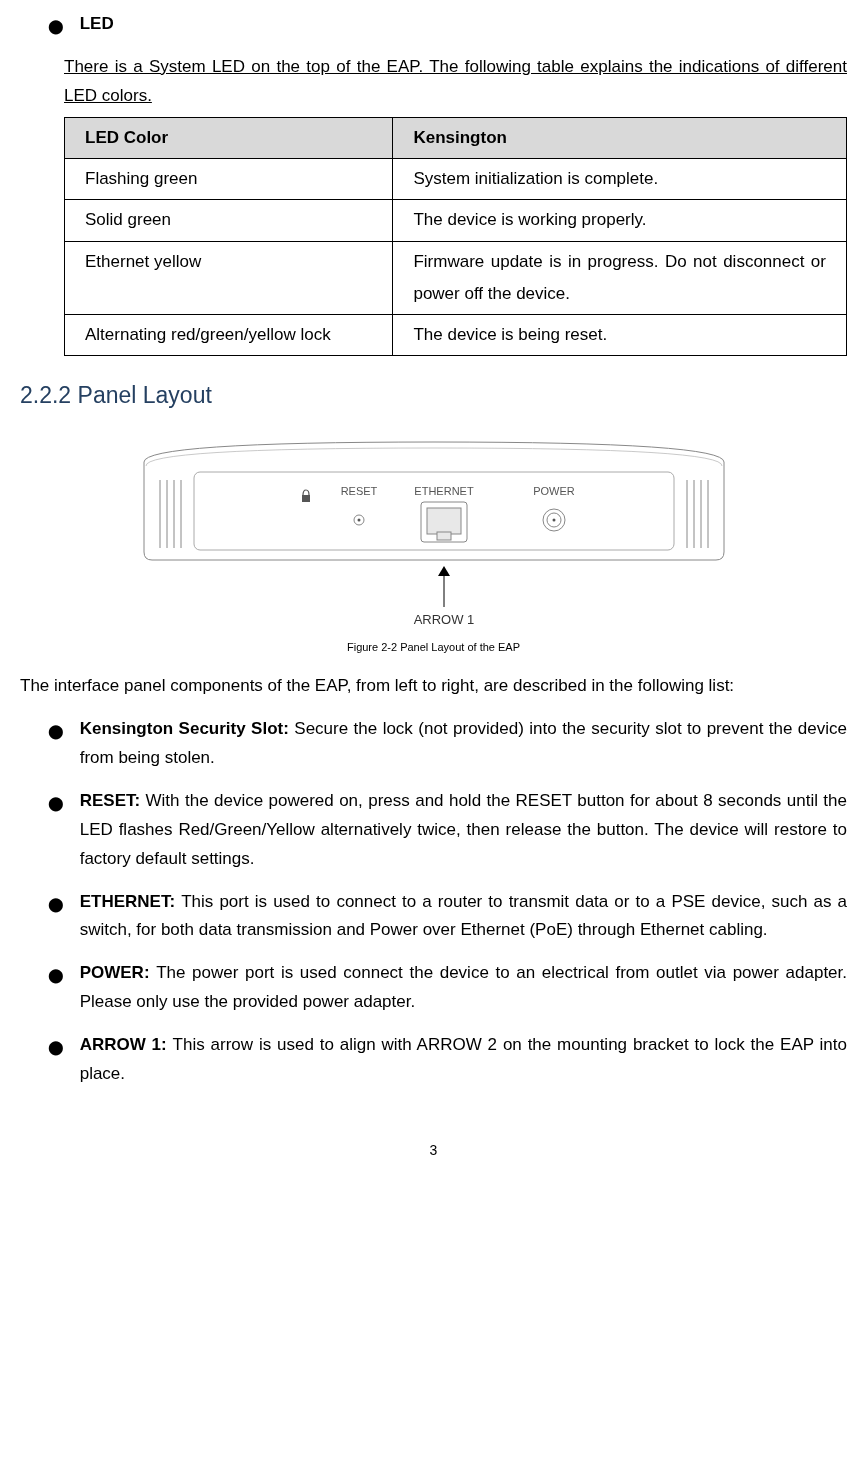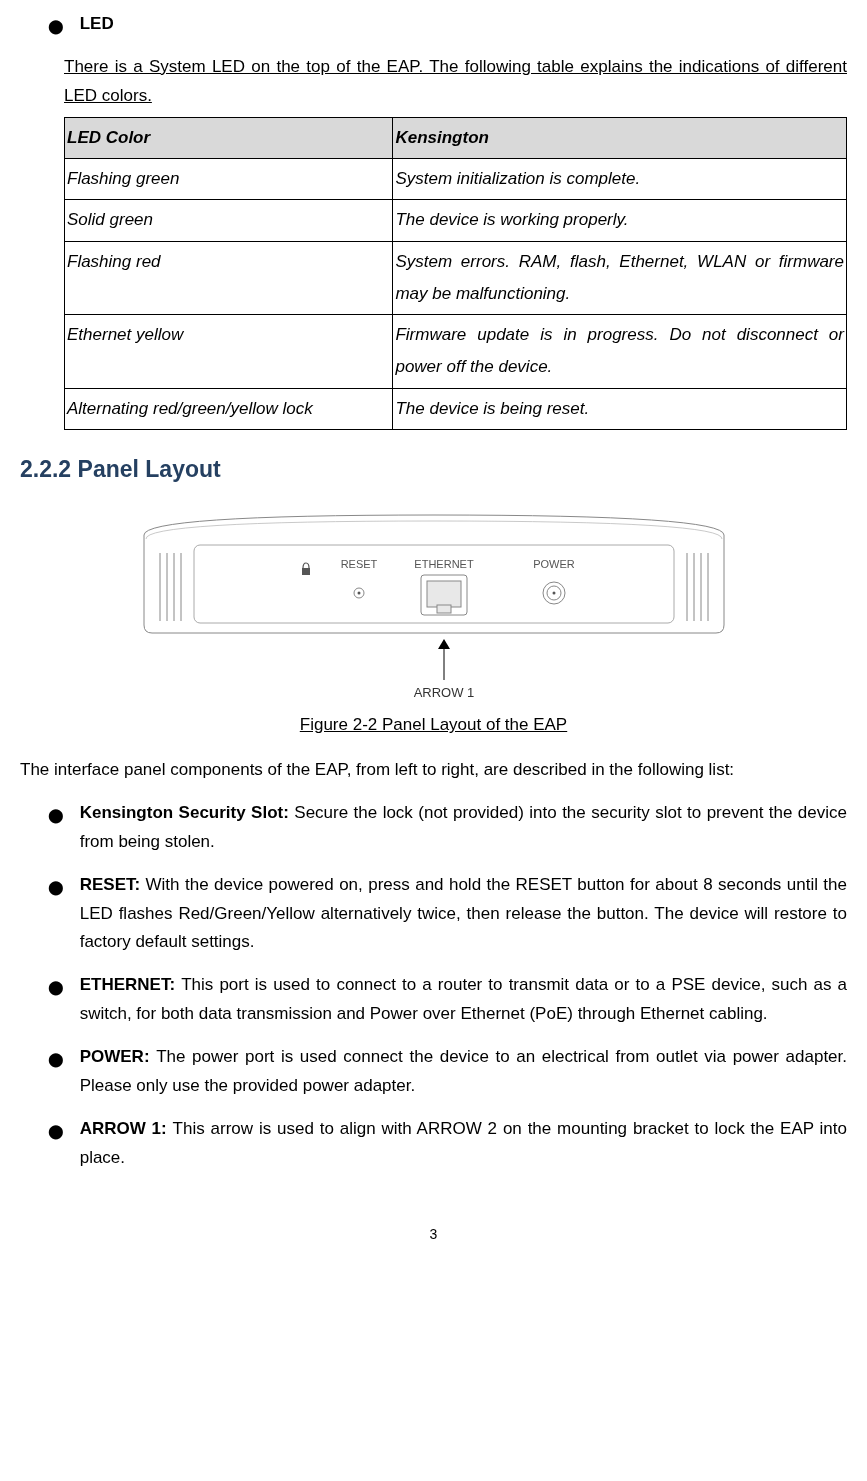--- a/index.html
+++ b/index.html
@@ -43,54 +43,52 @@
       text-decoration: underline;
     }
     table {
       border-collapse: collapse;
       margin-left: 44px;
       width: calc(100% - 44px);
       margin-bottom: 20px;
     }
     th, td {
       border: 1px solid #000;
-      padding: 4px 2px;
+      padding: 4px 20px;
       text-align: left;
       vertical-align: top;
       line-height: 1.9;
-      font-style: italic;
     }
     th {
       background: #d9d9d9;
       font-weight: bold;
     }
     th:first-child, td:first-child {
       width: 42%;
     }
     td.justify {
       text-align: justify;
     }
     h2.section-heading {
       font-size: 23px;
-      font-weight: bold;
+      font-weight: normal;
       color: #254061;
       margin: 18px 0 16px 0;
     }
     .figure-container {
       text-align: center;
       margin: 10px 0 16px 0;
-      text-decoration: underline;
     }
     .device-svg {
       display: block;
       margin: 0 auto;
     }
     .figure-caption {
       text-align: center;
-      font-size: 17px;
+      font-size: 11px;
       margin-top: 6px;
       margin-bottom: 16px;
     }
     .interface-intro {
       margin-bottom: 14px;
       text-align: justify;
     }
     .page-number {
       text-align: center;
       font-size: 14px;
@@ -115,24 +113,20 @@
     </tr>
   </thead>
   <tbody>
     <tr>
       <td>Flashing green</td>
       <td>System initialization is complete.</td>
     </tr>
     <tr>
       <td>Solid green</td>
       <td>The device is working properly.</td>
-    </tr>
-    <tr>
-      <td>Flashing red</td>
-      <td class="justify">System errors. RAM, flash, Ethernet, WLAN or firmware may be malfunctioning.</td>
     </tr>
     <tr>
       <td>Ethernet yellow</td>
       <td class="justify">Firmware update is in progress. Do not disconnect or power off the device.</td>
     </tr>
     <tr>
       <td>Alternating red/green/yellow lock</td>
       <td>The device is being reset.</td>
     </tr>
   </tbody>

